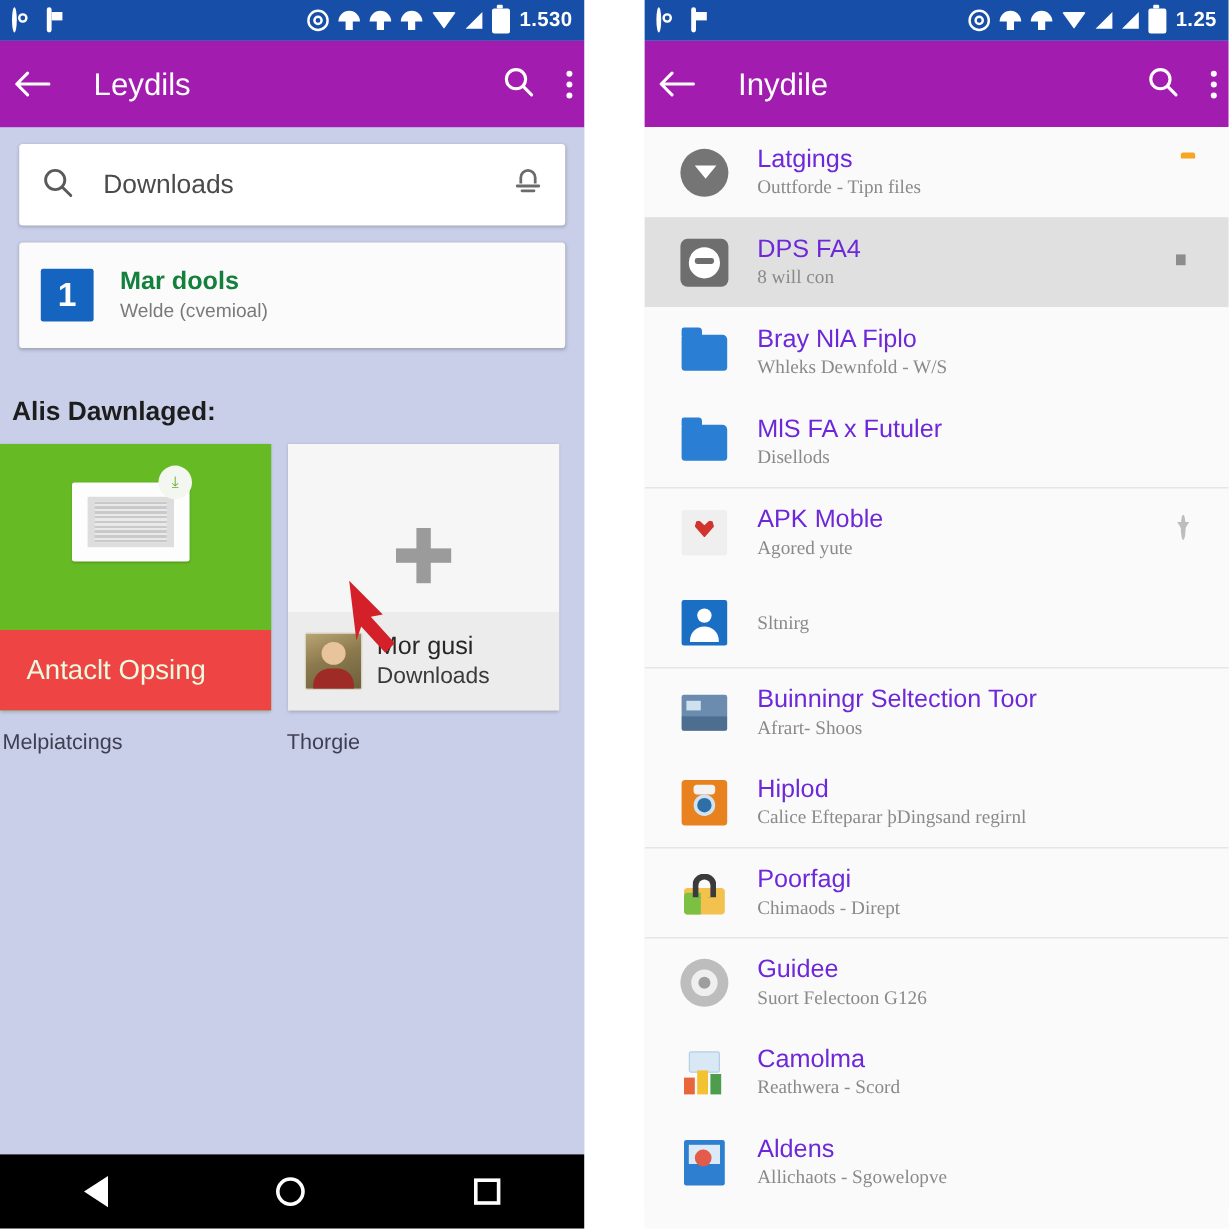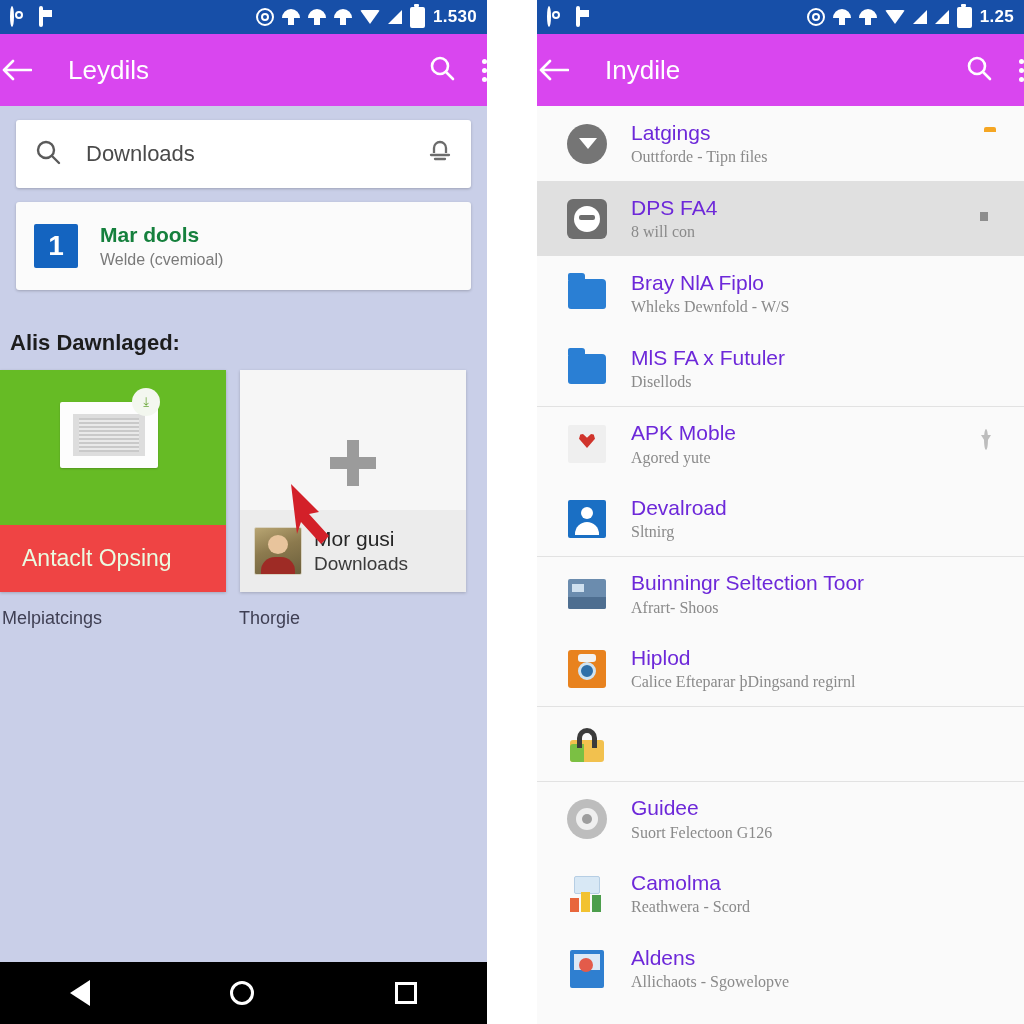--- a/index.html
+++ b/index.html
@@ -33,22 +33,22 @@
 
   .wifi-tri{width:0;height:0;border-left:10px solid transparent;border-right:10px solid transparent;border-top:14px solid #fff;border-radius:2px;}
   .sig-tri{width:0;height:0;border-left:14px solid transparent;border-bottom:14px solid #fff;}
   .bat{width:11px;height:17px;border:2px solid #fff;border-radius:2px;position:relative;background:#fff;}
   .bat::before{content:"";position:absolute;top:-5px;left:2px;width:5px;height:3px;background:#fff;border-radius:1px;}
   .mush{width:18px;height:16px;position:relative;}
   .mush::before{content:"";position:absolute;top:0;left:0;width:18px;height:9px;background:#fff;border-radius:9px 9px 0 0;}
   .mush::after{content:"";position:absolute;top:8px;left:6px;width:6px;height:8px;background:#fff;}
 
   .appbar{
-    height:72px;background:#d946ef;display:flex;align-items:center;
-    padding:0 0;box-sizing:border-box;color:#fff;
+    height:72px;background:#a21caf;display:flex;align-items:center;
+    padding:0 10px;box-sizing:border-box;color:#fff;
   }
   .appbar .back{width:34px;height:34px;display:flex;align-items:center;justify-content:center;cursor:pointer;}
   .appbar .title{font-size:26px;font-weight:500;margin-left:34px;white-space:nowrap;}
   .appbar .actions{margin-left:auto;display:flex;align-items:center;gap:26px;}
   .kebab{display:flex;flex-direction:column;gap:4px;align-items:center;cursor:pointer;}
   .kebab i{width:5px;height:5px;background:#fff;border-radius:50%;display:block;}
 
   
   .search-card{
     margin:14px 16px 0 16px;height:68px;background:#fff;border-radius:3px;
@@ -418,21 +418,20 @@
           <div class="ls">Agored yute</div>
         </div>
         <div class="lacc"><span class="acc-circ"></span></div>
       </div>
 
       <div class="lrow">
         <div class="licon">
             <span class="ic-person"></span>
           </div>
         <div class="lmeta">
-          <div class="lt">Devalroad</div>
           <div class="ls">Sltnirg</div>
         </div>
         <div class="lacc"><span class="acc-box"></span></div>
       </div>
 
       <div class="lrow divider-top">
         <div class="licon">
             <span class="ic-photo"></span>
           </div>
         <div class="lmeta">
@@ -454,20 +453,24 @@
         </div>
         <div class="lacc"><span class="acc-box"></span></div>
       </div>
 
       <div class="lrow divider-top">
         <div class="licon">
             <span class="ic-lock">
               <span class="ic-lock-g"></span>
             </span>
           </div>
+        <div class="lmeta">
+          <div class="lt">Poorfagi</div>
+          <div class="ls">Chimaods - Dirept</div>
+        </div>
         <div class="lacc"><span class="acc-box"></span></div>
       </div>
 
       <div class="lrow divider-top">
         <div class="licon">
             <span class="ic-gear"></span>
           </div>
         <div class="lmeta">
           <div class="lt">Guidee</div>
           <div class="ls">Suort Felectoon G126</div>

